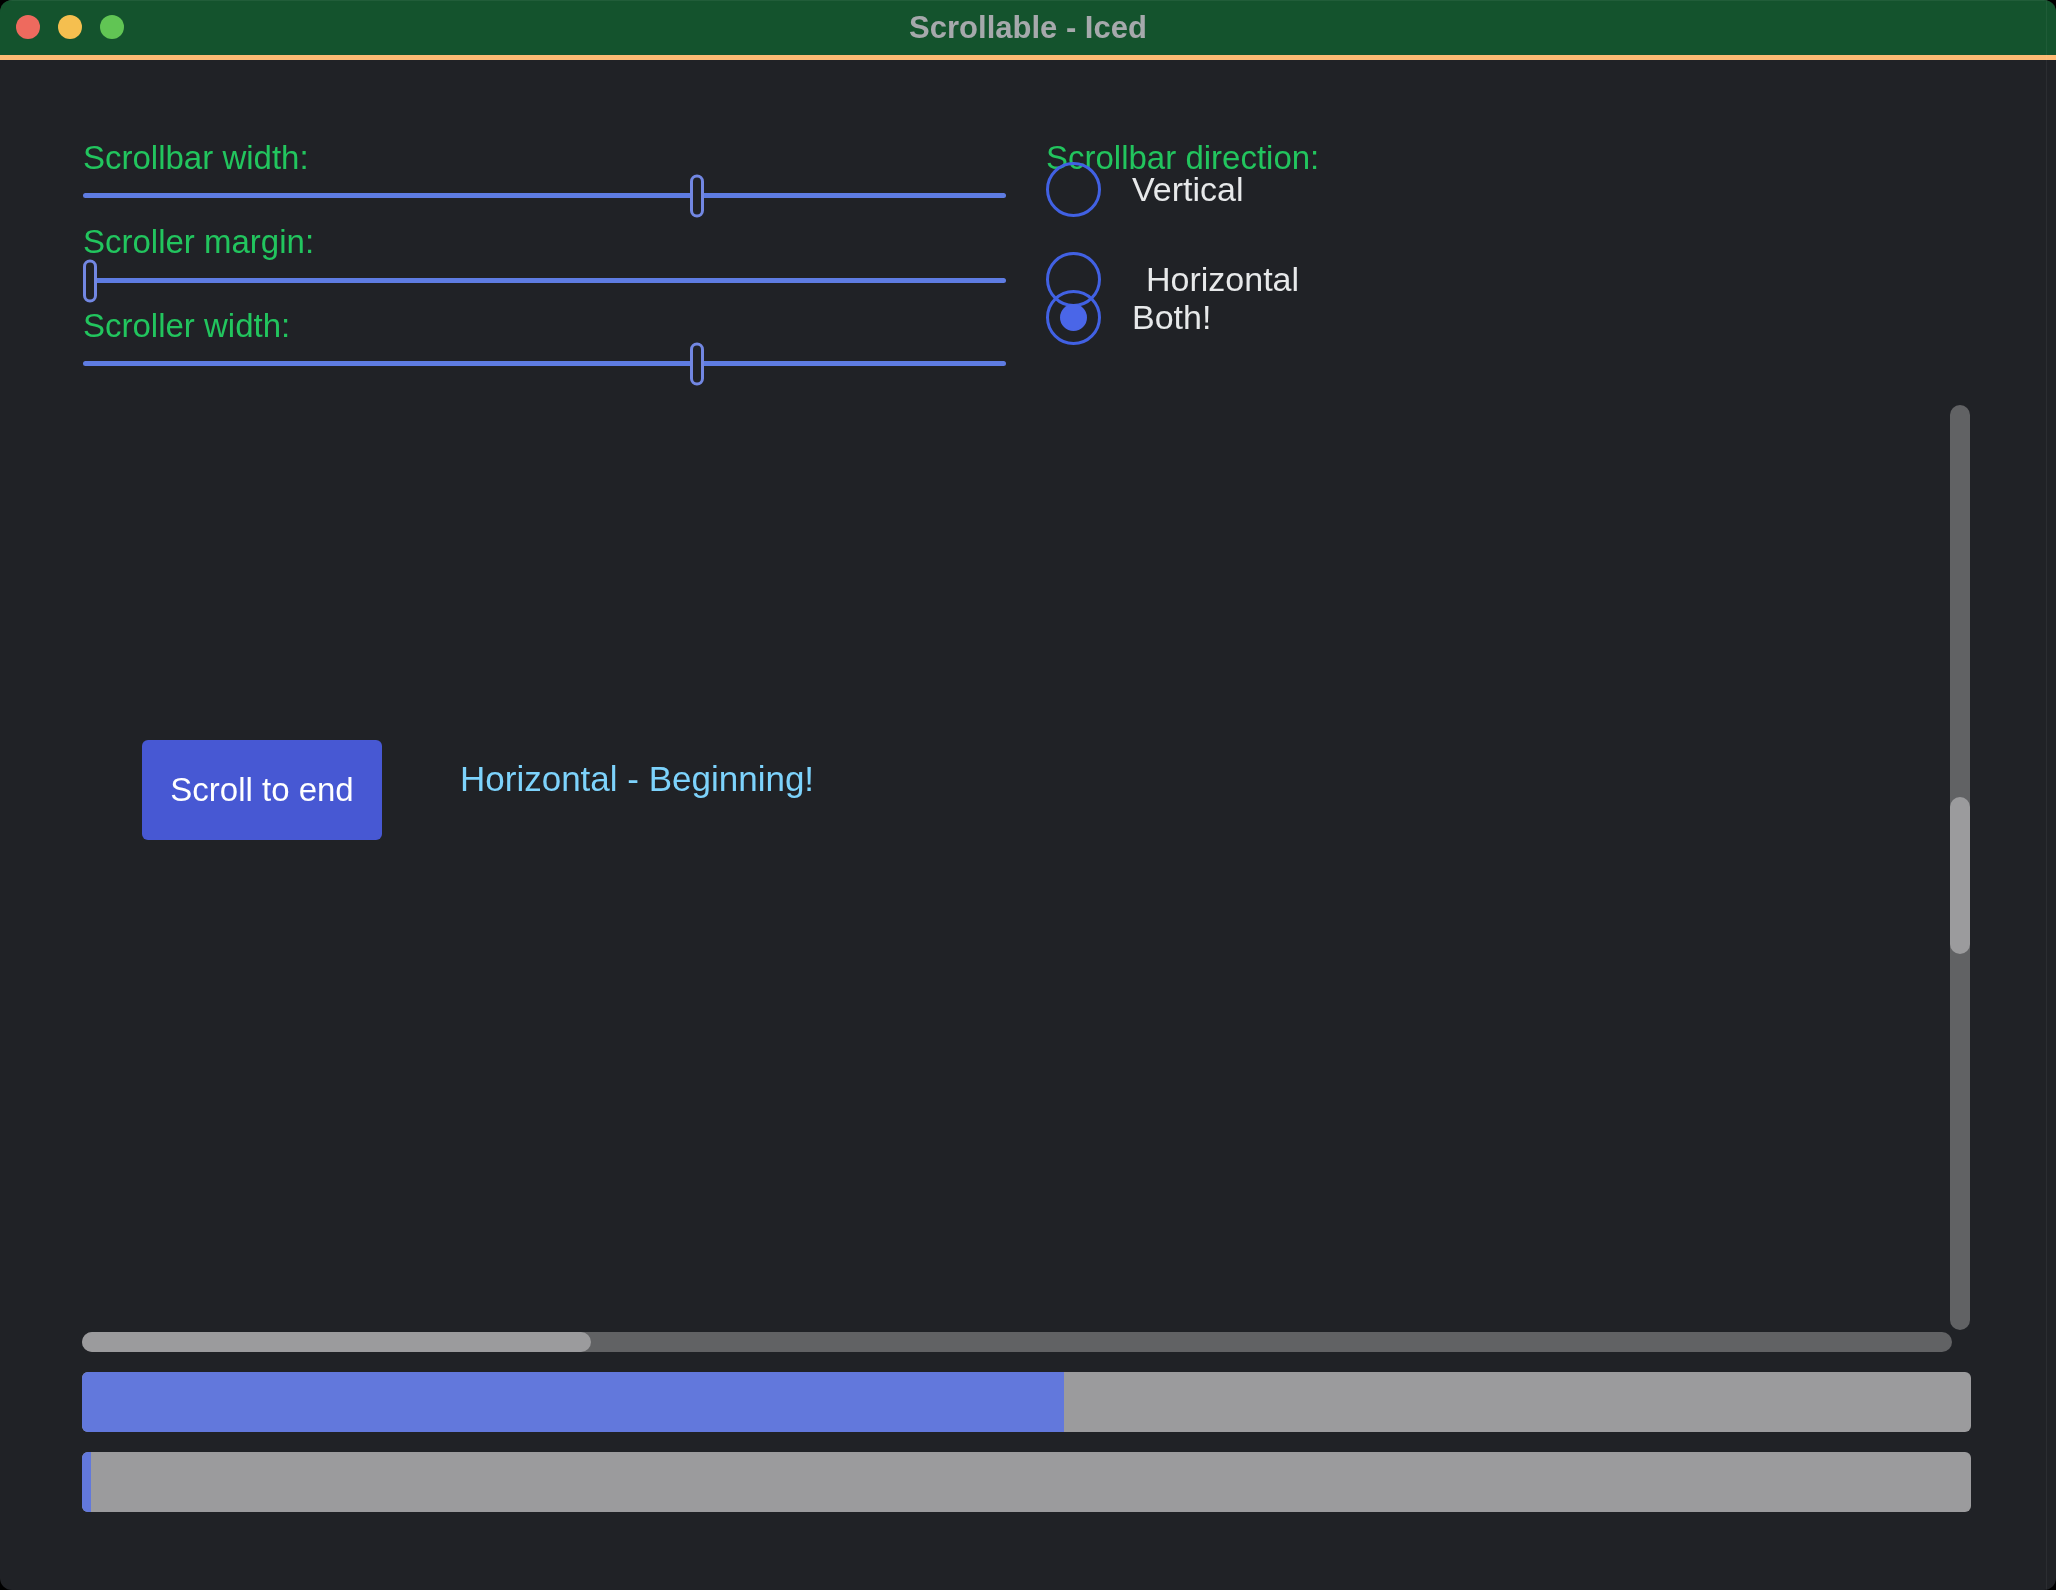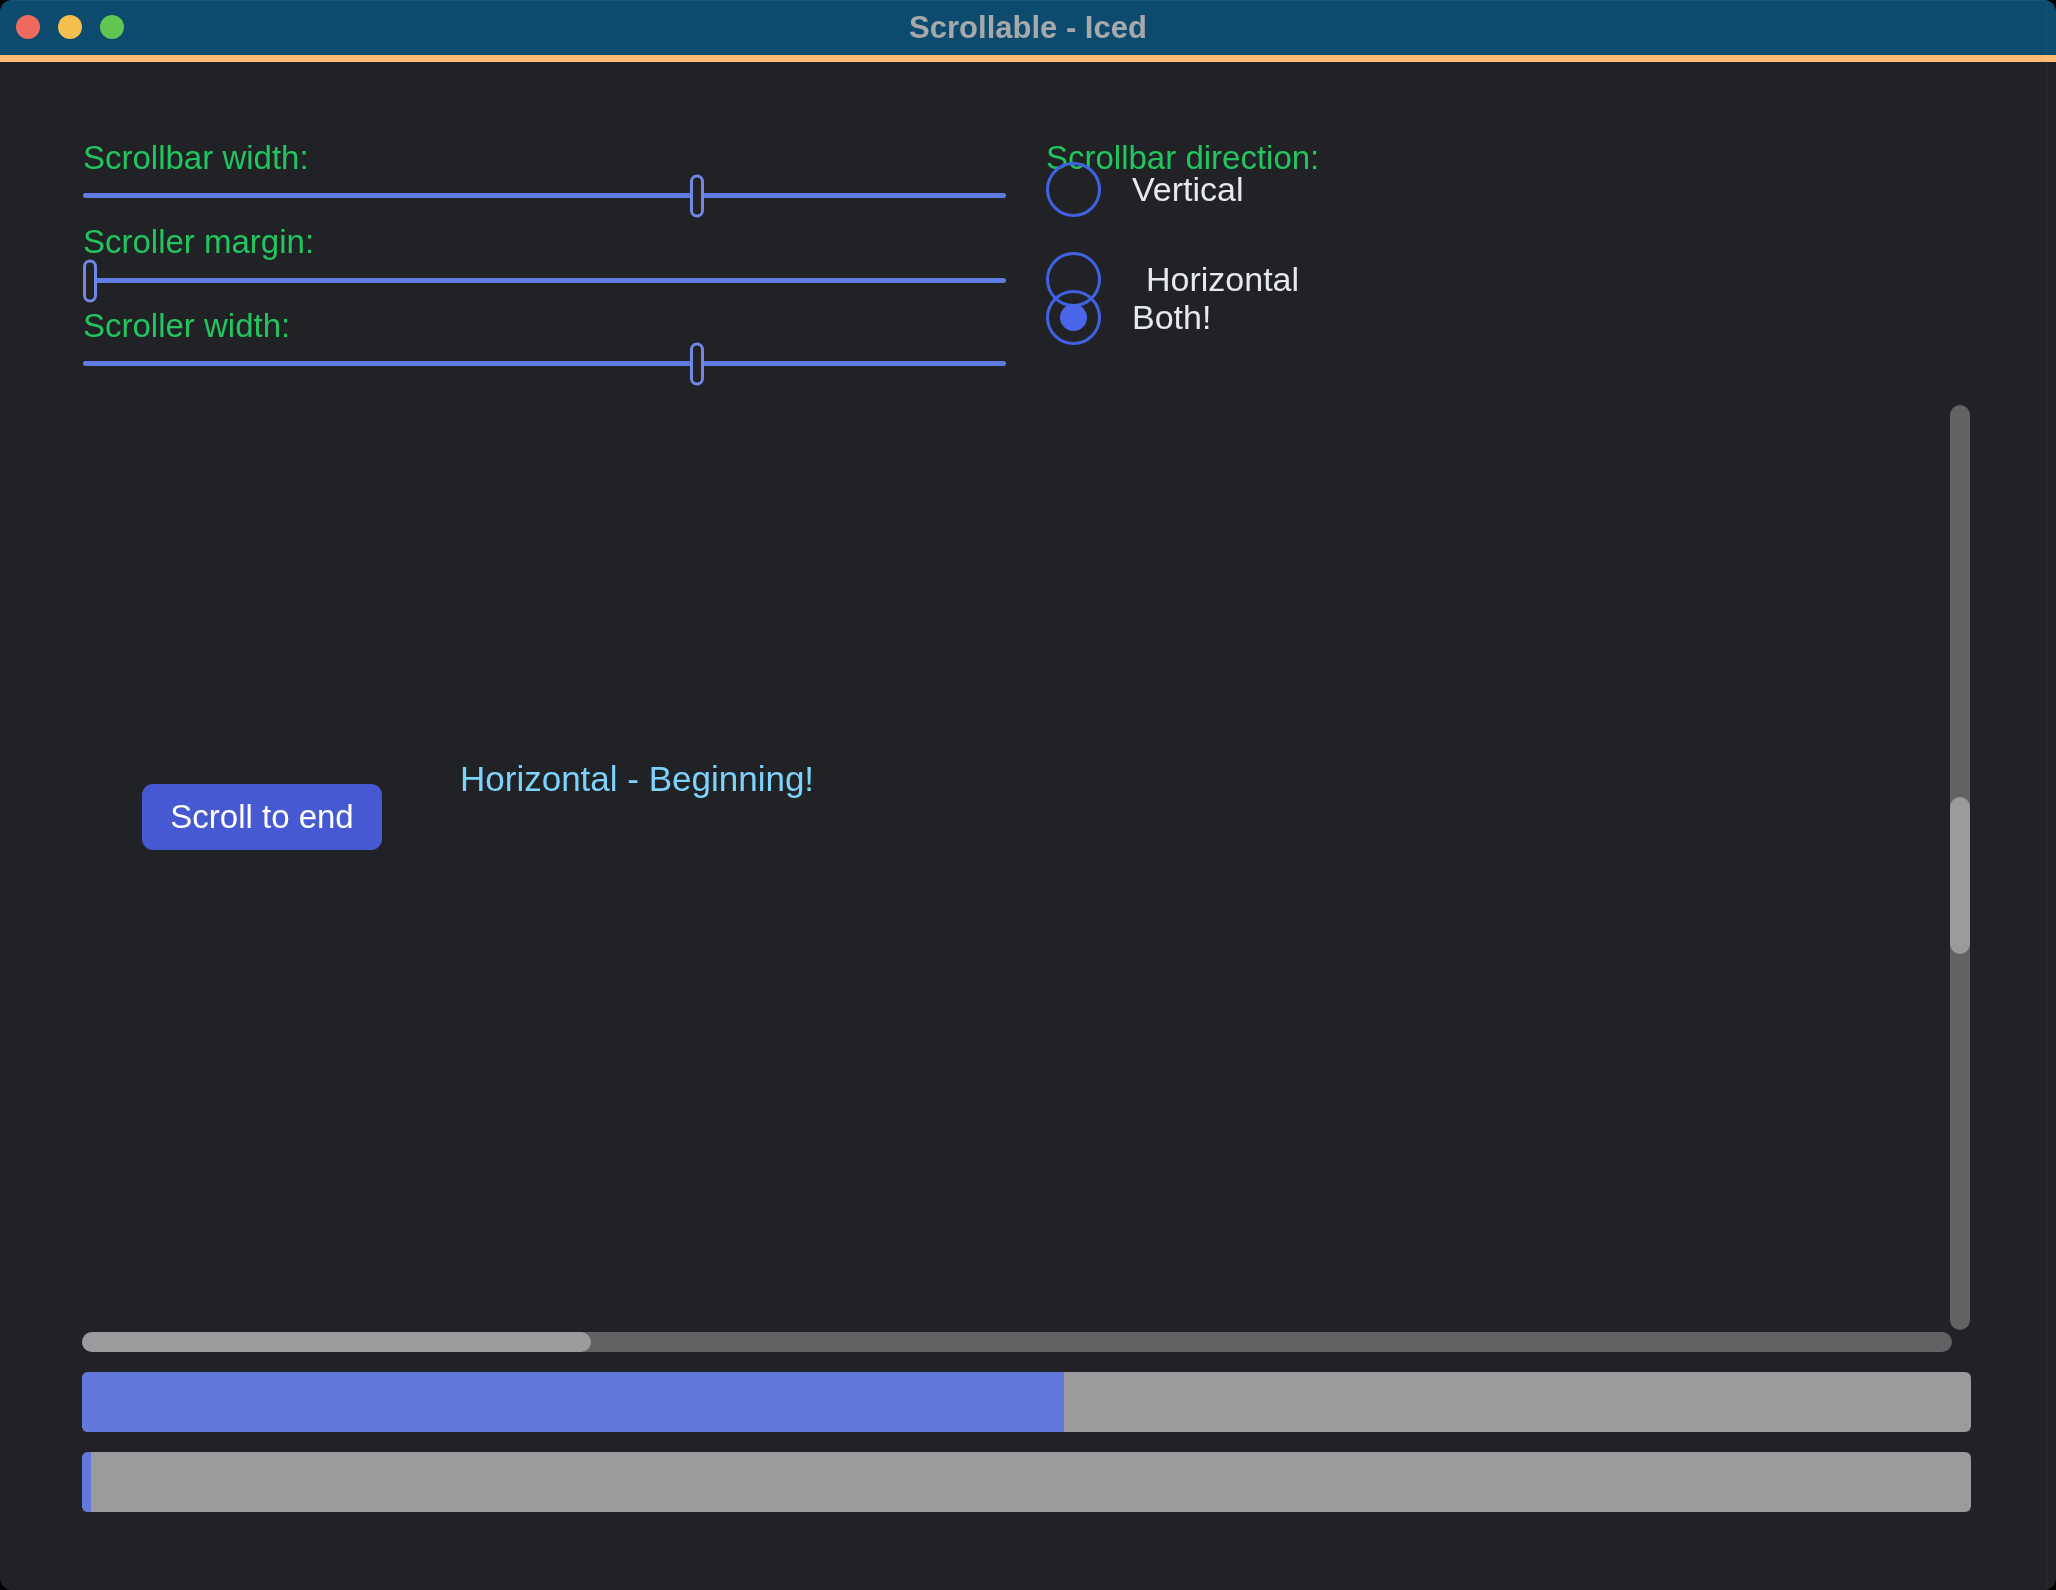--- a/index.html
+++ b/index.html
@@ -4,22 +4,22 @@
 <style>
   html,body{margin:0;padding:0;background:#000;}
   body{font-family:"Liberation Sans", sans-serif; -webkit-font-smoothing:antialiased;}
   .stage{position:relative;width:2056px;height:1590px;background:#000;overflow:hidden;}
   .window{
     position:absolute;inset:0;background:#202226;border-radius:12px;overflow:hidden;
     --accent:#5E7CE2; --btn:#4758D3; --pfill:#6278DC; --ptrack:#9B9B9D;
     --sbtrack:#616264; --sbthumb:#9B9B9D; --radio:#4161E3; --radiodot:#4A66E8;
   }
   
-  .titlebar{position:absolute;left:0;top:0;width:100%;height:55px;background:#0c4a6e;
-            border-bottom:7px solid #fdba74;box-shadow:inset 0 1px 0 rgba(255,255,255,0.06);}
+  .titlebar{position:absolute;left:0;top:0;width:100%;height:55px;background:#14532d;
+            border-bottom:5px solid #fdba74;box-shadow:inset 0 1px 0 rgba(255,255,255,0.06);}
   .title{position:absolute;left:0;right:0;top:0;height:55px;line-height:55px;text-align:center;
          font-size:31px;font-weight:bold;color:#a6a9ac;}
   .light{position:absolute;top:15px;width:24px;height:24px;border-radius:50%;}
   .light.close{left:16px;} .light.min{left:58px;} .light.zoom{left:100px;}
   
   .lbl{position:absolute;font-size:33px;color:#22c55e;white-space:nowrap;}
   
   .slider{position:absolute;left:83px;width:923px;height:46px;}
   .slider .rail{position:absolute;left:0;top:50%;width:100%;height:5px;margin-top:-3px;
                 background:var(--accent);border-radius:3px;}
@@ -28,22 +28,22 @@
                   width:14px;height:43px;box-sizing:border-box;border:3px solid #7287e2;
                   border-radius:9px;background:#202226;}
   
   .radio-row{position:absolute;left:1046px;height:56px;display:flex;align-items:center;}
   .radio-circle{width:55px;height:55px;box-sizing:border-box;border:3px solid var(--radio);
                 border-radius:50%;display:flex;align-items:center;justify-content:center;flex:0 0 auto;}
   .radio-dot{width:27px;height:27px;border-radius:50%;background:var(--radiodot);display:none;}
   .radio-circle[data-selected="true"] .radio-dot{display:block;}
   .radio-label{margin-left:31px;font-size:34px;color:#e7e9ea;white-space:nowrap;}
   
-  .btn{position:absolute;left:142px;top:784px;width:240px;height:66px;background:var(--btn);
-       border:none;border-radius:11px;color:#fff;font-size:33px;font-family:inherit;
+  .btn{position:absolute;left:142px;top:740px;width:240px;height:100px;background:var(--btn);
+       border:none;border-radius:6px;color:#fff;font-size:33px;font-family:inherit;
        display:flex;align-items:center;justify-content:center;cursor:pointer;}
   .status{position:absolute;left:460px;top:740px;height:78px;display:flex;align-items:center;
           font-size:35px;color:#7dd3fc;white-space:nowrap;}
   
   .viewport{position:absolute;left:0;top:56px;width:1950px;height:1276px;background:transparent;}
   
   .vscroll{position:absolute;left:1950px;top:405px;width:20px;height:925px;
            background:var(--sbtrack);border-radius:10px;}
   .vscroll .thumb{position:absolute;left:0;width:100%;border-radius:10px;background:var(--sbthumb);
            top:calc(var(--t) * 100%);height:calc(var(--l) * 100%);}

